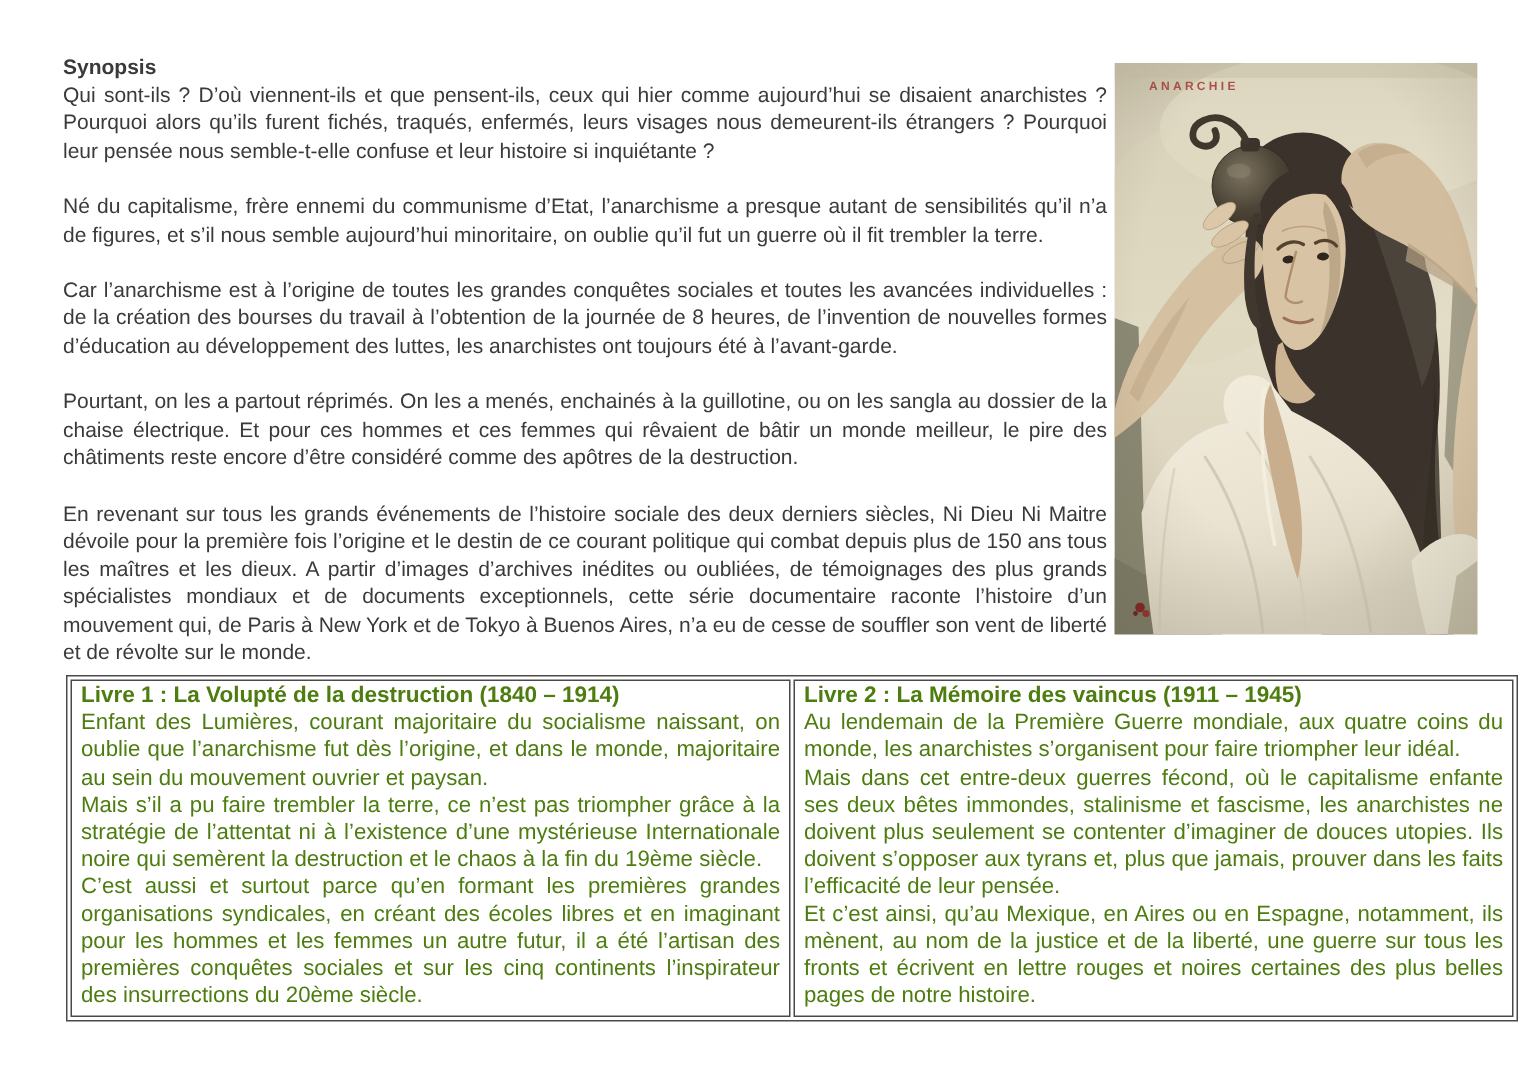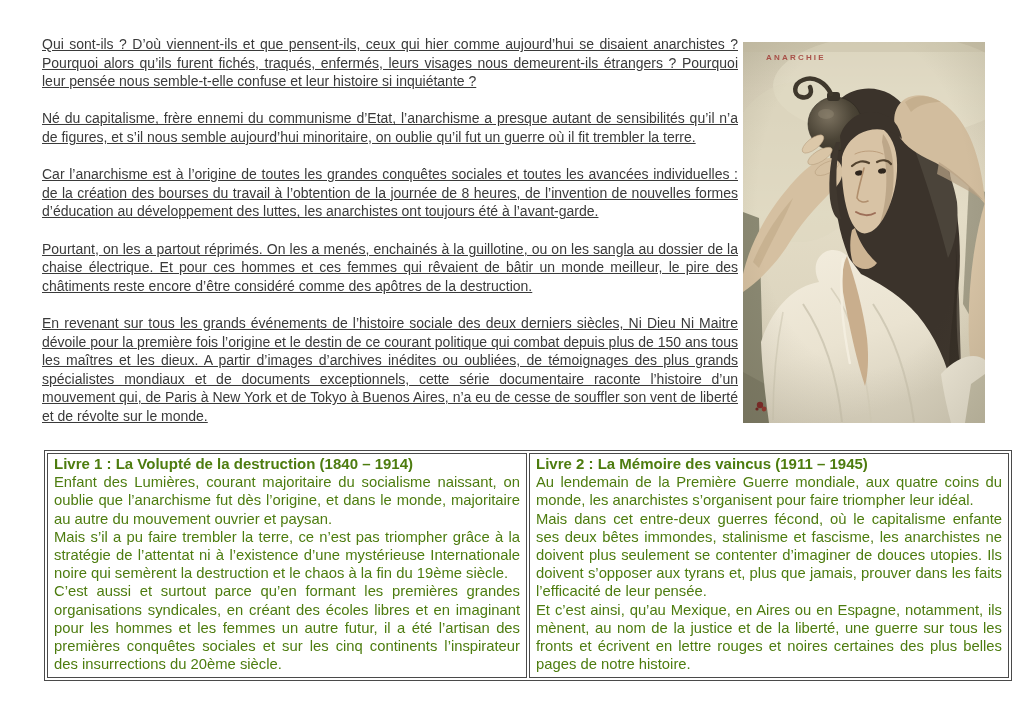--- a/index.html
+++ b/index.html
@@ -6,21 +6,21 @@
   .page {
     position:relative; width:1024px; height:724px; background:#ffffff;
     font-family:"Liberation Sans", sans-serif; color:#3a3a3a; overflow:hidden;
   }
   
   .main-text {
     position:absolute; left:42px; top:35px; width:696px;
     font-size:14px; line-height:18.6px; text-align:justify;
   }
   .main-text .heading { font-weight:bold; }
-  .main-text p { margin:18.6px 0 0 0;text-decoration:underline; }
+  .main-text p { margin:18.6px 0 0 0; }
   .main-text p.first { margin-top:0; }
 
   
   .postcard { position:absolute; left:743px; top:42px; width:242px; height:381px; }
   .postcard svg { display:block; width:242px; height:381px; }
   .postcard-caption {
     position:absolute; left:23px; top:11px;
     font-size:8px; font-weight:bold; letter-spacing:2.2px;
     color:#a3403a; opacity:.88; user-select:none;
   }
@@ -38,20 +38,21 @@
   }
   .cell-title { font-weight:bold; font-size:15px; }
   .books-table p { margin:0; }
 </style>
 </head>
 <body>
 
 <div class="page">
 
   <div class="main-text">
+    <div class="heading">Synopsis</div>
     <p class="first">Qui sont-ils&nbsp;? D’où viennent-ils et que pensent-ils, ceux qui hier comme aujourd’hui se disaient anarchistes&nbsp;? Pourquoi alors qu’ils furent fichés, traqués, enfermés, leurs visages nous demeurent-ils étrangers&nbsp;? Pourquoi leur pensée nous semble-t-elle confuse et leur histoire si inquiétante&nbsp;?</p>
     <p>Né du capitalisme, frère ennemi du communisme d’Etat, l’anarchisme a presque autant de sensibilités qu’il n’a de figures, et s’il nous semble aujourd’hui minoritaire, on oublie qu’il fut un guerre où il fit trembler la terre.</p>
     <p>Car l’anarchisme est à l’origine de toutes les grandes conquêtes sociales et toutes les avancées individuelles&nbsp;: de la création des bourses du travail à l’obtention de la journée de 8 heures, de l’invention de nouvelles formes d’éducation au développement des luttes, les anarchistes ont toujours été à l’avant-garde.</p>
     <p>Pourtant, on les a partout réprimés. On les a menés, enchainés à la guillotine, ou on les sangla au dossier de la chaise électrique. Et pour ces hommes et ces femmes qui rêvaient de bâtir un monde meilleur, le pire des châtiments reste encore d’être considéré comme des apôtres de la destruction.</p>
     <p>En revenant sur tous les grands événements de l’histoire sociale des deux derniers siècles, Ni Dieu Ni Maitre dévoile pour la première fois l’origine et le destin de ce courant politique qui combat depuis plus de 150 ans tous les maîtres et les dieux. A partir d’images d’archives inédites ou oubliées, de témoignages des plus grands spécialistes mondiaux et de documents exceptionnels, cette série documentaire raconte l’histoire d’un mouvement qui, de Paris à New York et de Tokyo à Buenos Aires, n’a eu de cesse de souffler son vent de liberté et de révolte sur le monde.</p>
   </div>
 
   <div class="postcard">
     <svg viewBox="0 0 242 381" preserveAspectRatio="none">
       <defs>
@@ -176,21 +177,21 @@
       <rect x="0" y="0" width="242" height="10" fill="#bfb79e" opacity="0.35"></rect>
     </svg>
     <div class="postcard-caption">ANARCHIE</div>
   </div>
 
   <table class="books-table">
     <tbody>
         <tr>
       <td>
         <div class="cell-title">Livre 1&nbsp;: La Volupté de la destruction (1840 – 1914)</div>
-        <p>Enfant des Lumières, courant majoritaire du socialisme naissant, on oublie que l’anarchisme fut dès l’origine, et dans le monde, majoritaire au autre du mouvement ouvrier et paysan.</p>
+        <p>Enfant des Lumières, courant majoritaire du socialisme naissant, on oublie que l’anarchisme fut dès l’origine, et dans le monde, majoritaire au sein du mouvement ouvrier et paysan.</p>
         <p>Mais s’il a pu faire trembler la terre, ce n’est pas triompher grâce à la stratégie de l’attentat ni à l’existence d’une mystérieuse Internationale noire qui semèrent la destruction et le chaos à la fin du 19ème siècle.</p>
         <p>C’est aussi et surtout parce qu’en formant les premières grandes organisations syndicales, en créant des écoles libres et en imaginant pour les hommes et les femmes un autre futur, il a été l’artisan des premières conquêtes sociales et sur les cinq continents l’inspirateur des insurrections du 20ème siècle.</p>
       </td>
       <td>
         <div class="cell-title">Livre 2&nbsp;: La Mémoire des vaincus (1911 – 1945)</div>
         <p>Au lendemain de la Première Guerre mondiale, aux quatre coins du monde, les anarchistes s’organisent pour faire triompher leur idéal.</p>
         <p>Mais dans cet entre-deux guerres fécond, où le capitalisme enfante ses deux bêtes immondes, stalinisme et fascisme, les anarchistes ne doivent plus seulement se contenter d’imaginer de douces utopies. Ils doivent s’opposer aux tyrans et, plus que jamais, prouver dans les faits l’efficacité de leur pensée.</p>
         <p>Et c’est ainsi, qu’au Mexique, en Aires ou en Espagne, notamment, ils mènent, au nom de la justice et de la liberté, une guerre sur tous les fronts et écrivent en lettre rouges et noires certaines des plus belles pages de notre histoire.</p>
       </td>
     </tr>

